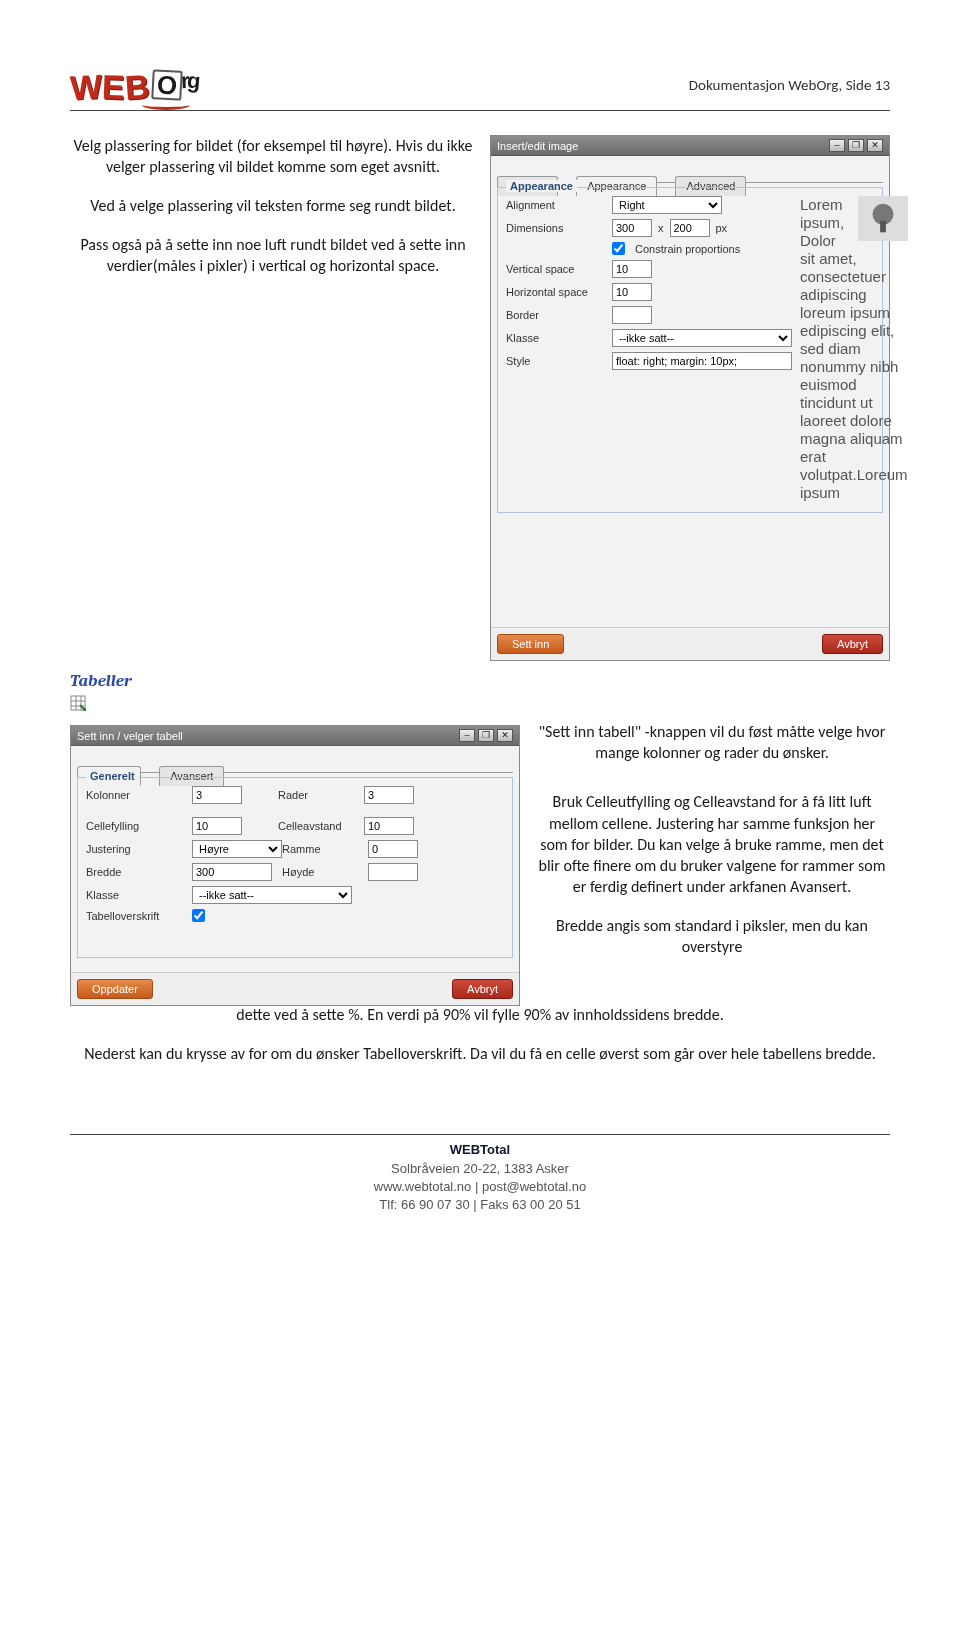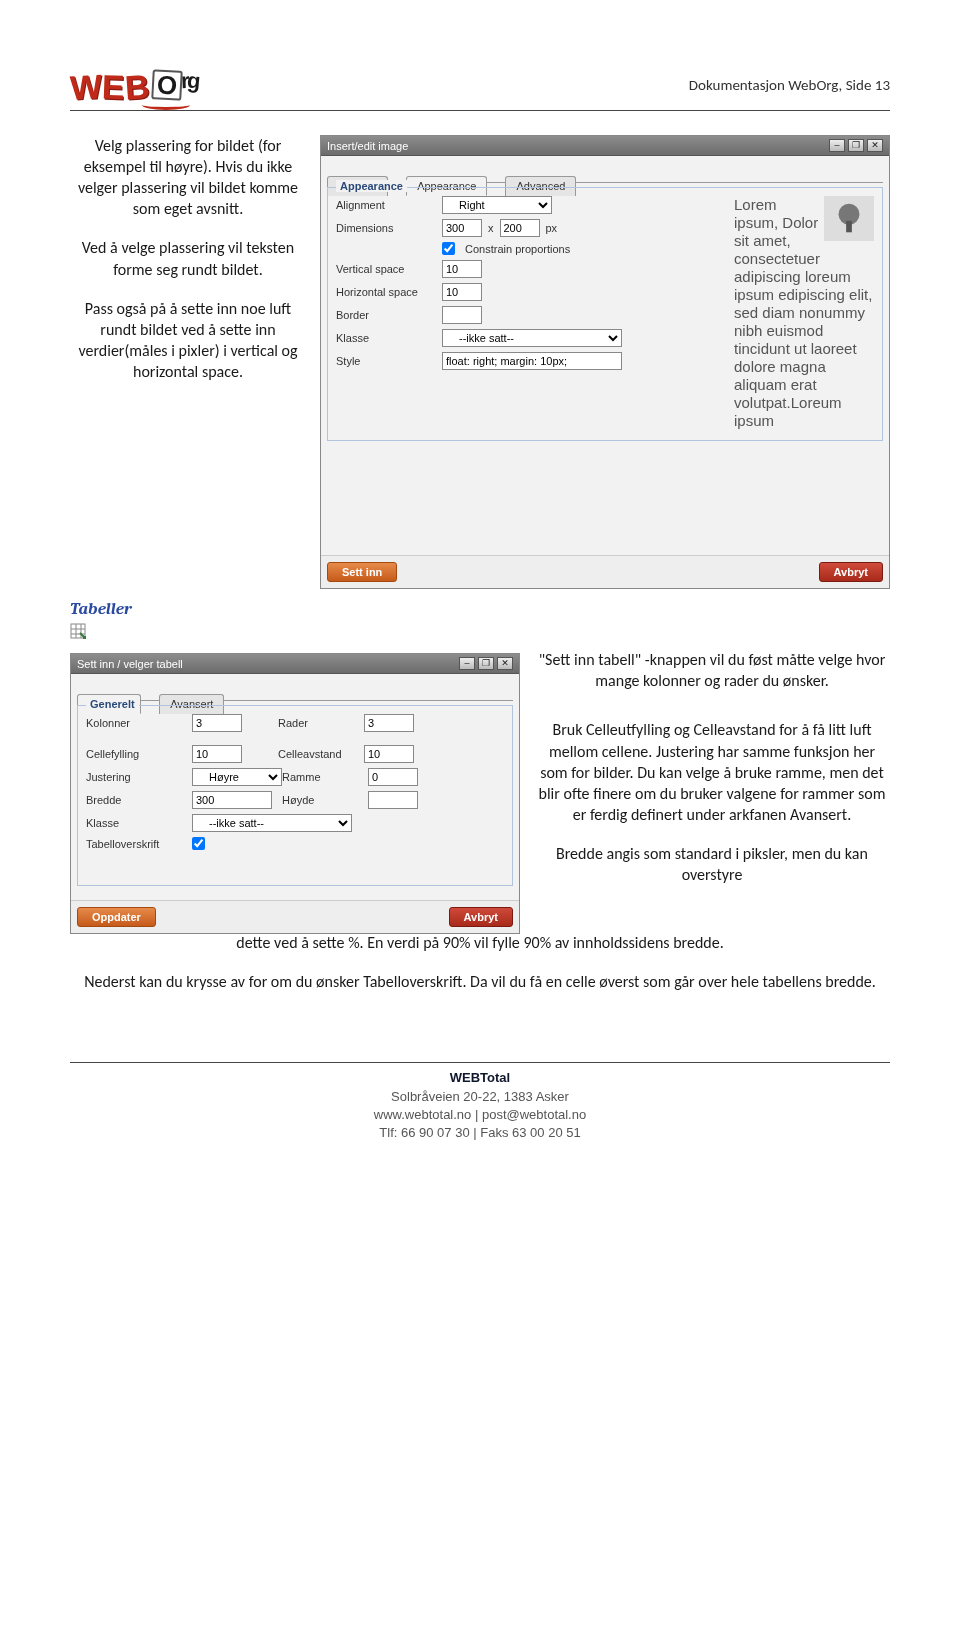--- a/index.html
+++ b/index.html
@@ -11,42 +11,42 @@
   .logo .w2{color:#bf2a1a;display:inline-block;transform:rotate(2deg);text-shadow:1px 1px 0 #881a0f}
   .logo .w3{color:#bf2a1a;display:inline-block;transform:rotate(-4deg);text-shadow:1px 1px 0 #881a0f}
   .logo .b1{color:#1a1a1a;display:inline-block;transform:rotate(3deg);border:2px solid #555;padding:0 3px;margin-left:3px;font-size:26px;border-radius:3px}
   .logo .b2{color:#1a1a1a;display:inline-block;transform:rotate(-2deg);margin-left:-2px;font-size:22px}
   .logo .b3{color:#1a1a1a;display:inline-block;transform:rotate(5deg);margin-left:-2px;font-size:22px}
   .logo .smile{position:absolute;left:72px;bottom:-6px;width:48px;height:10px;border-bottom:3px solid #bf2a1a;border-radius:0 0 50% 50%}
   .pagenum{font-family:"Calibri",sans-serif;font-size:15px;color:#333;text-align:right;padding-top:6px}
   .body-text p{font-size:16px;line-height:1.32;margin-bottom:18px;text-align:center}
   .row1{display:flex;gap:14px;align-items:flex-start;margin-top:12px}
   .row1 .col-left{flex:1}
-  .row1 .col-right{width:570px}
+  .row1 .col-right{width:400px}
   
   .dialog{font-family:Tahoma,Verdana,sans-serif;font-size:11px;color:#333;background:#f2f2f2;border:1px solid #888;box-shadow:0 1px 0 #fff inset}
   .dialog-title{background:linear-gradient(#8d8d8d,#6b6b6b);color:#fff;font-size:11px;padding:3px 6px;display:flex;align-items:center;justify-content:space-between;border-bottom:1px solid #555}
   .dialog-title .tbuttons{display:flex;gap:3px}
   .tbtn{width:16px;height:13px;background:linear-gradient(#eee,#bbb);border:1px solid #555;display:flex;align-items:center;justify-content:center;font-size:9px;line-height:1;color:#222;cursor:default}
   .dialog-body{padding:6px}
   .tabs{display:flex;border-bottom:1px solid #999;margin-bottom:4px}
   .tab{padding:3px 10px;border:1px solid #999;border-bottom:none;background:#e5e5e5;font-size:11px;margin-right:18px;cursor:default;position:relative;top:14px;border-radius:3px 3px 0 0}
   .tab.active{background:#f2f2f2;border-bottom:1px solid #f2f2f2}
   .fieldset{border:1px solid #b0c4de;margin:4px 0 8px;padding:8px 8px 10px;position:relative}
   .fieldset-legend{position:absolute;top:-8px;left:8px;background:#f2f2f2;padding:0 4px;color:#2a4a7a;font-weight:700;font-size:11px}
   .frow{display:flex;align-items:center;margin-bottom:5px;gap:6px}
   .flabel{width:100px;font-size:11px}
   .finput{border:1px solid #888;background:#fff;font-size:11px;padding:2px 3px;height:18px}
-  .fselect{border:1px solid #888;background:#fff;font-size:11px;padding:1px 12px;height:18px}
+  .fselect{border:1px solid #888;background:#fff;font-size:11px;padding:1px 2px;height:18px}
   .fcheck{margin-right:4px}
   .preview-col{width:140px;font-size:15px;color:#555;line-height:1.2}
   .preview-img{width:50px;height:45px;background:#ddd;float:right;margin:0 0 2px 3px;display:flex;align-items:center;justify-content:center}
   .preview-img svg{width:40px;height:38px}
   .dialog-footer{display:flex;justify-content:space-between;padding:6px;border-top:1px solid #ccc;background:#eee}
-  .dbtn{background:linear-gradient(#fefefe,#d9d9d9);border:1px solid #888;padding:3px 14px;font-size:11px;border-radius:3px;cursor:default;font-weight:700}
+  .dbtn{background:linear-gradient(#fefefe,#d9d9d9);border:1px solid #888;padding:3px 14px;font-size:11px;border-radius:3px;cursor:default;font-weight:400}
   .dbtn.orange{color:#fff;background:linear-gradient(#e68a4a,#c65a1a);border-color:#a44a10}
   .dbtn.red{color:#fff;background:linear-gradient(#cf4a3a,#a82a1a);border-color:#7a1a10}
   h4.section{color:#2a4aa0;font-family:Cambria,"Times New Roman",serif;font-style:italic;font-size:17px;font-weight:700;margin:10px 0 4px}
   .icon-tbl{display:inline-block;vertical-align:middle;margin-right:4px}
   .row2{display:flex;gap:14px;align-items:flex-start;margin-top:6px}
   .row2 .col-left{width:450px}
   .row2 .col-right{flex:1}
   .footer-note{margin-top:70px;border-top:1px solid #444;padding-top:6px;text-align:center;font-family:Verdana,sans-serif;font-size:13px;color:#555;line-height:1.4}
   .footer-note b{color:#0f172a}
 </style>
@@ -85,21 +85,21 @@
         </span>
       </div>
       <div class="dialog-body">
         <div class="tabs">
           <div class="tab">General</div>
           <div class="tab active">Appearance</div>
           <div class="tab">Advanced</div>
         </div>
         <div class="fieldset">
           <span class="fieldset-legend">Appearance</span>
-          <div style="display:flex;gap:16px">
+          <div style="display:flex;gap:8px">
             <div style="flex:1">
               <div class="frow">
                 <span class="flabel">Alignment</span>
                 <select class="fselect" style="width:110px"><option>Right</option></select>
               </div>
               <div class="frow">
                 <span class="flabel">Dimensions</span>
                 <input class="finput" style="width: 40px;" value="300">
                 <span>x</span>
                 <input class="finput" style="width: 40px;" value="200">

